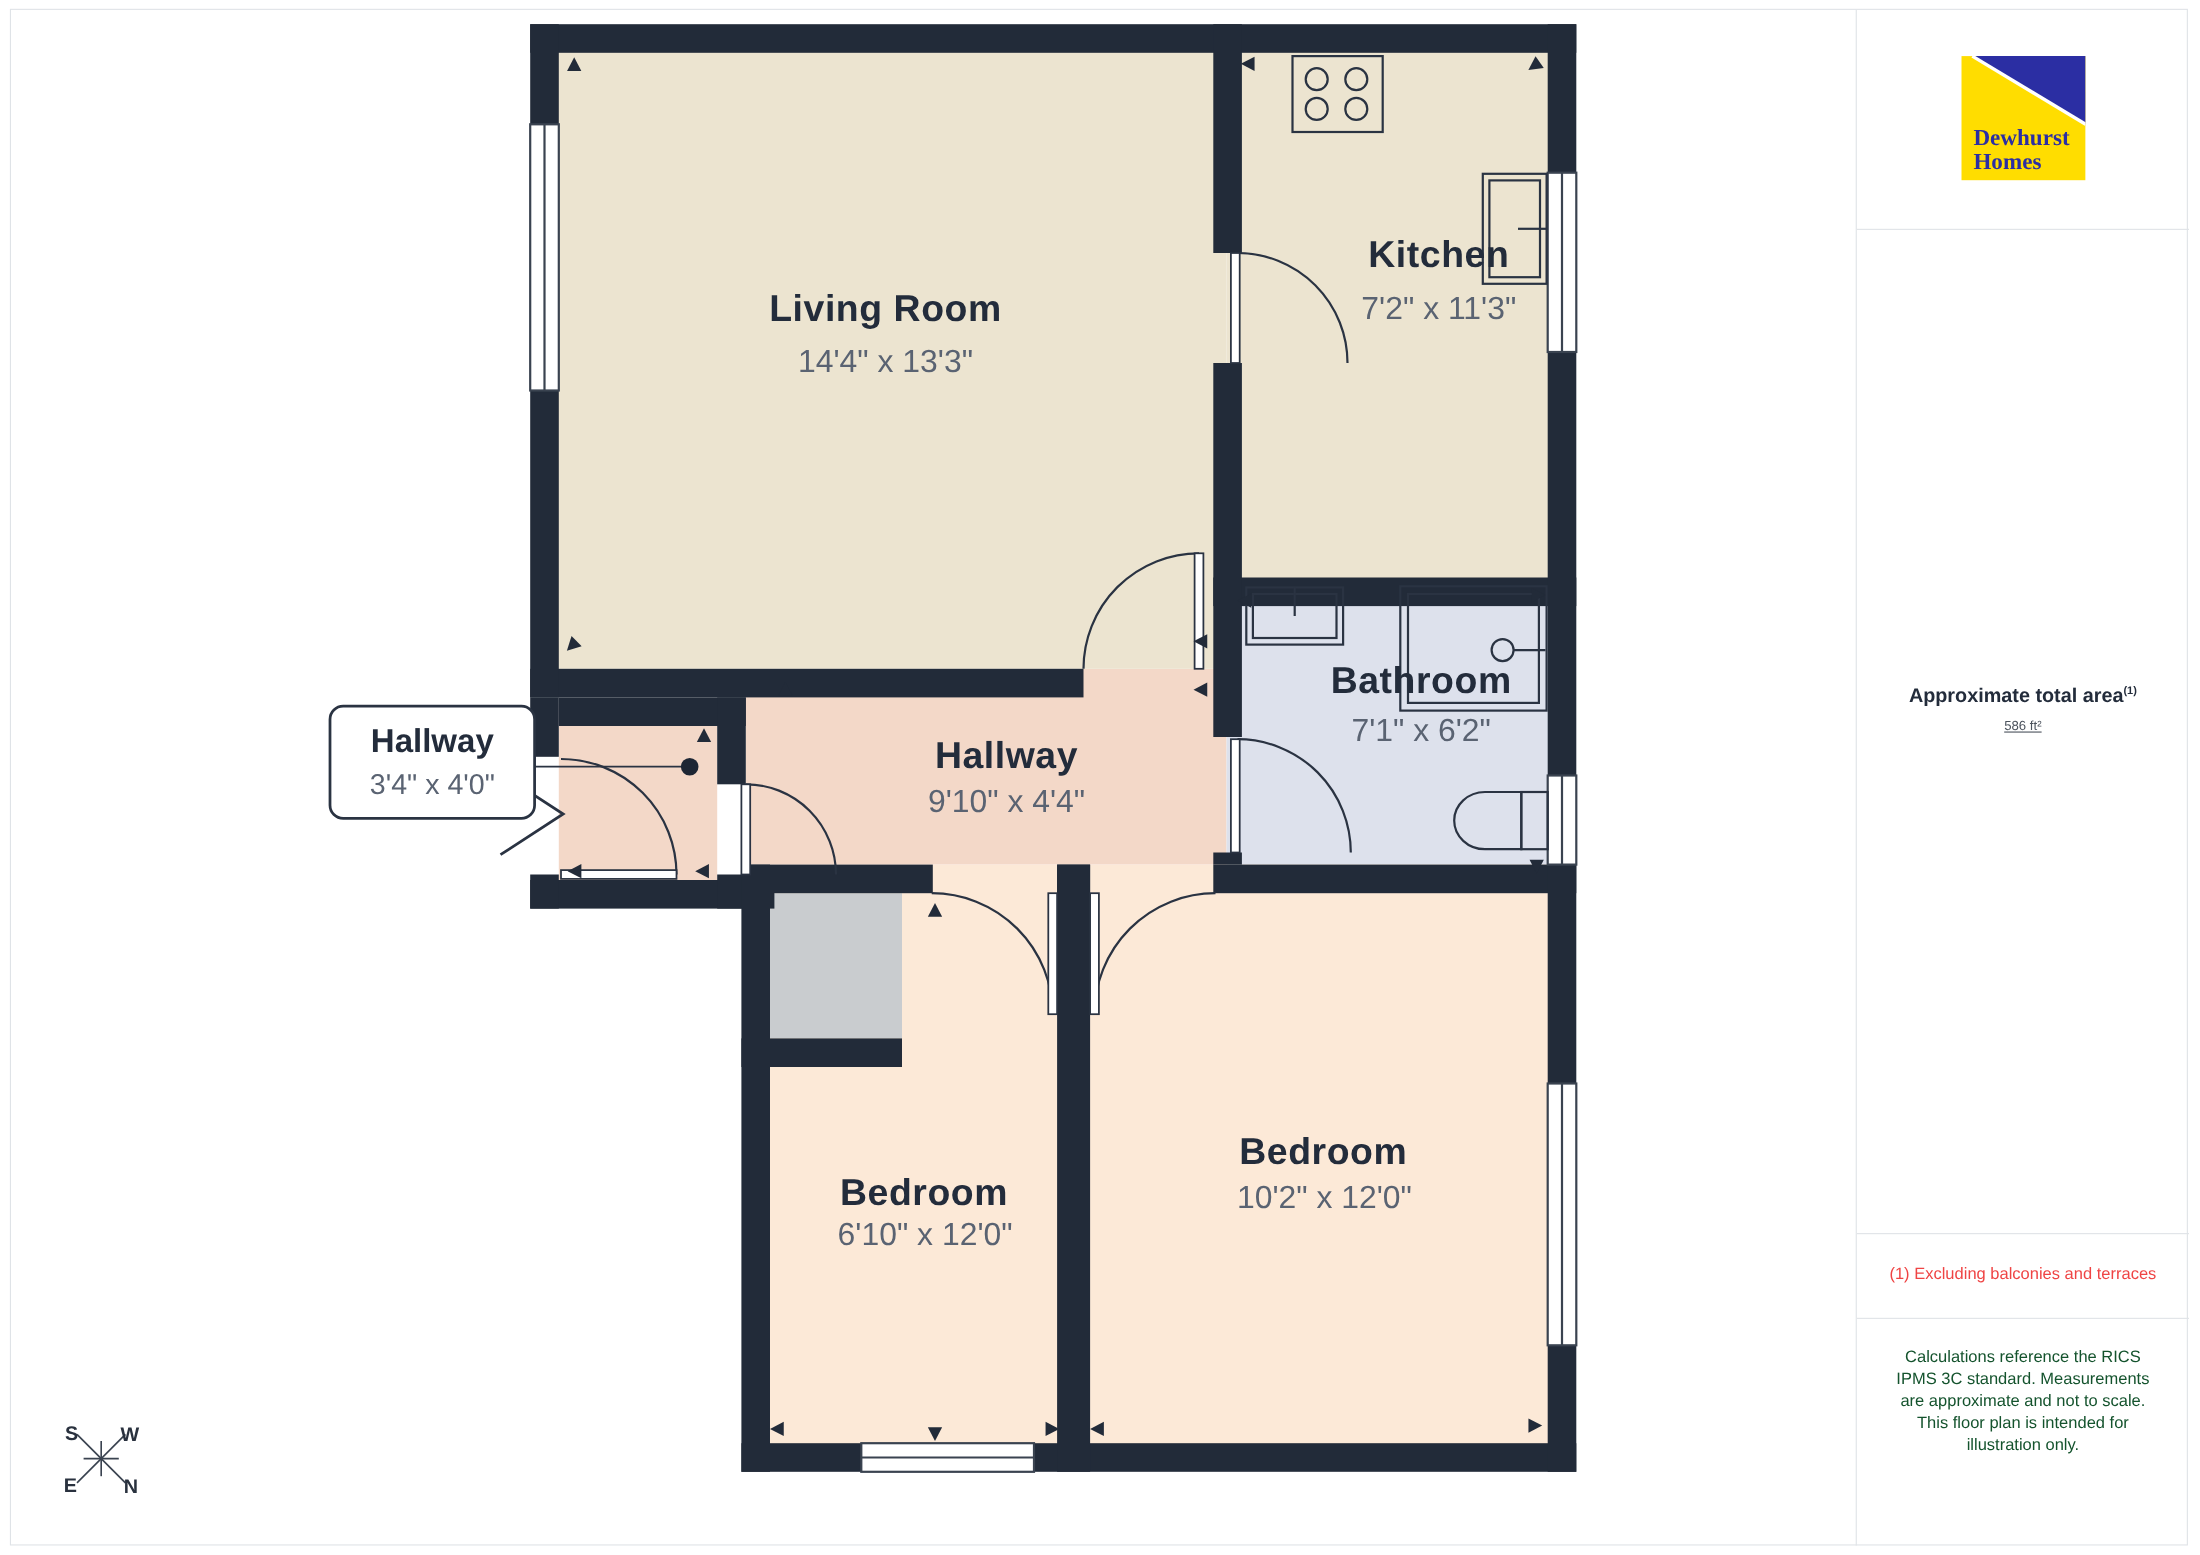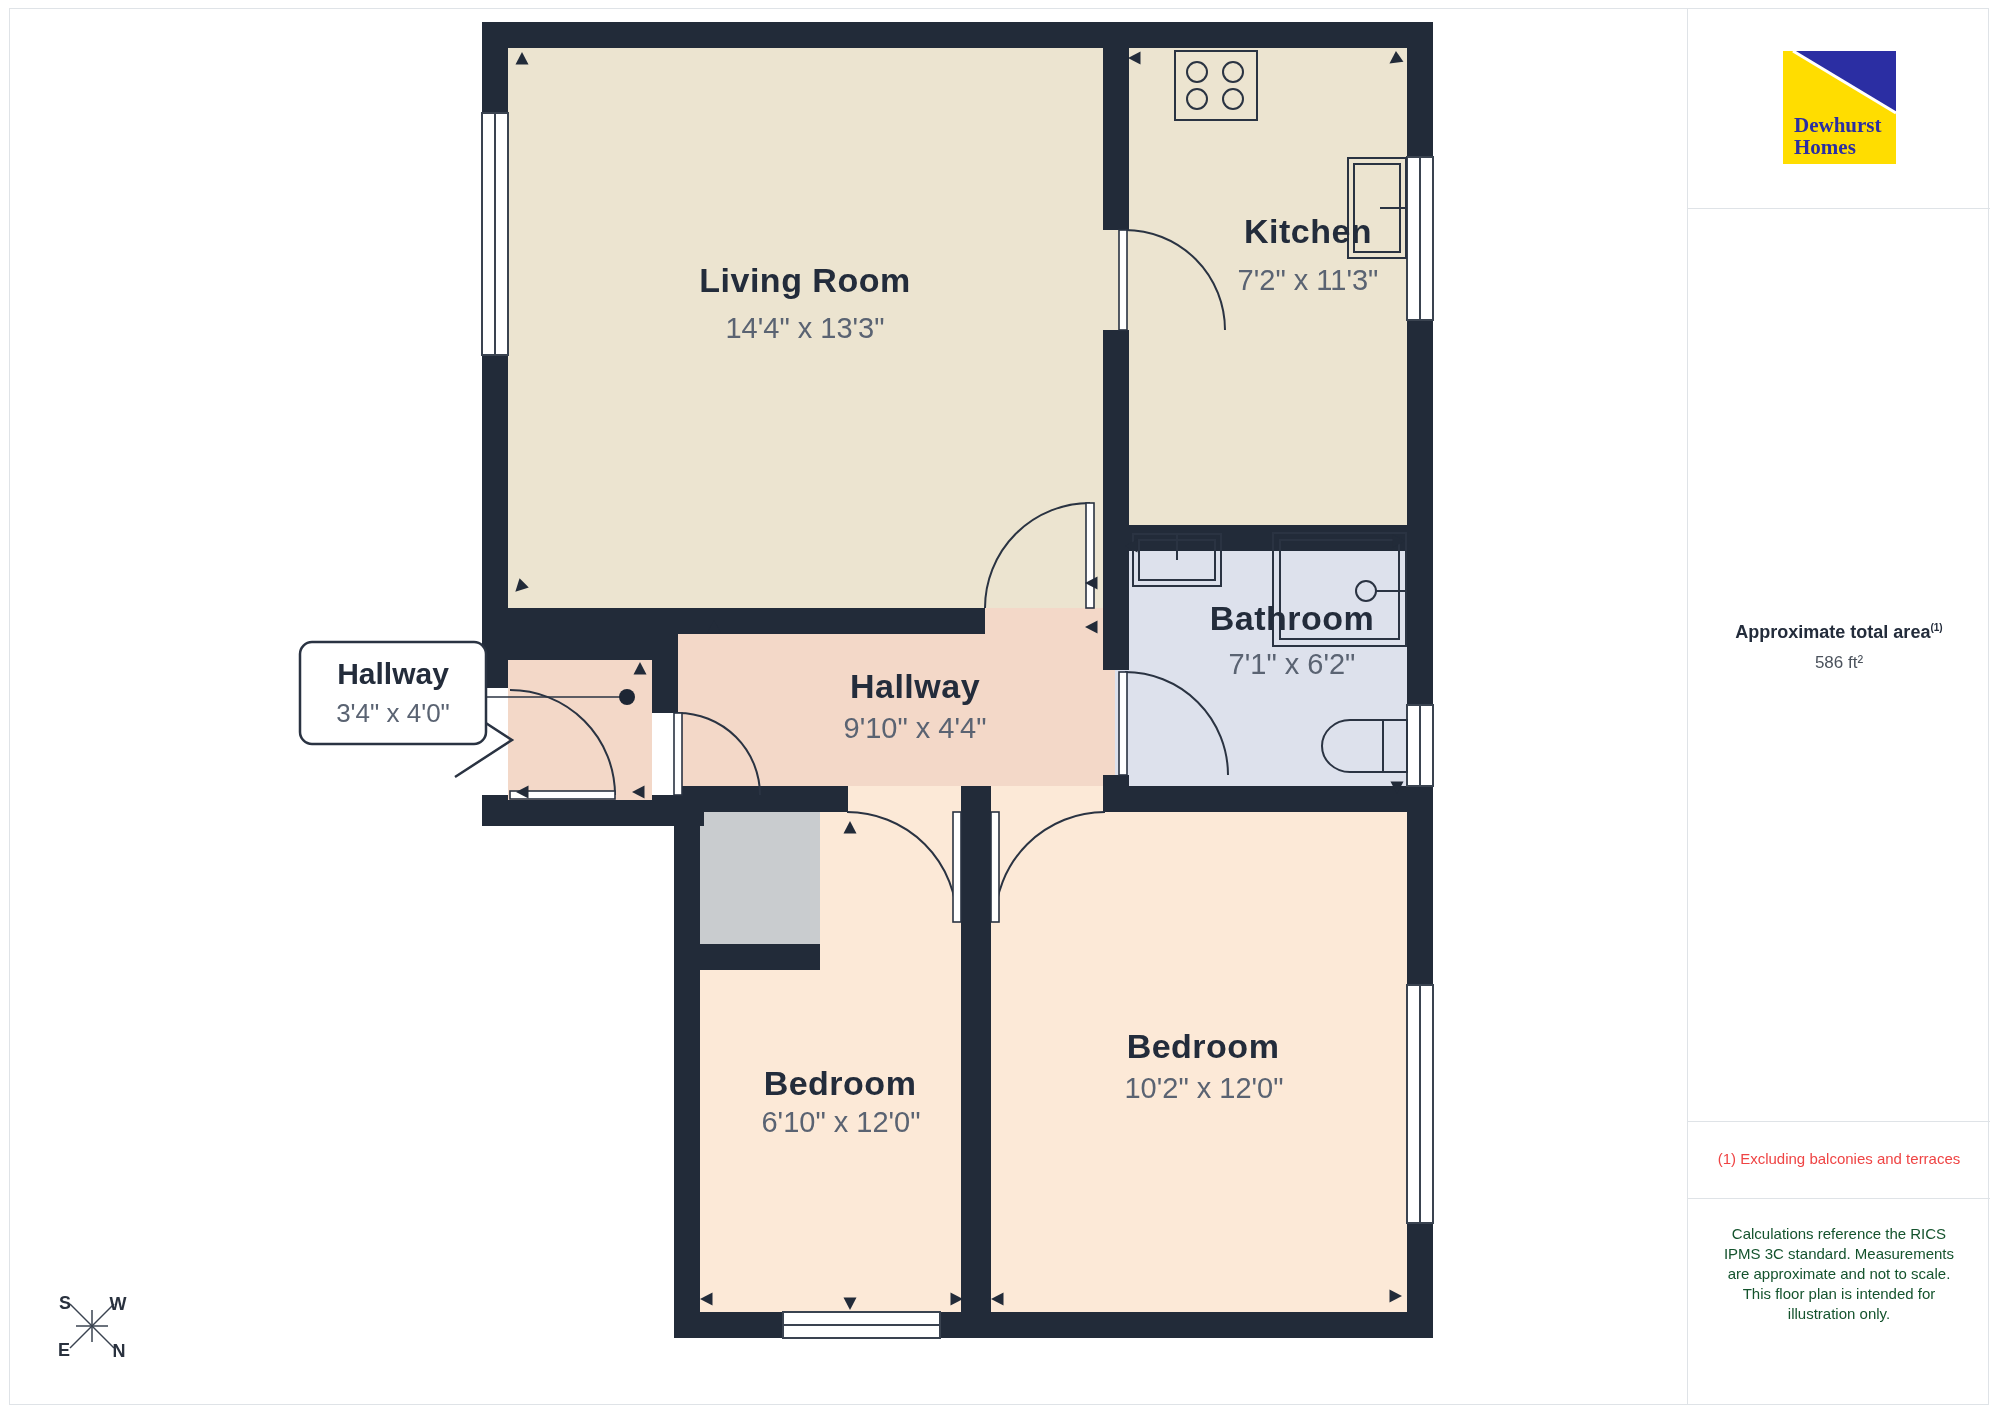--- a/index.html
+++ b/index.html
@@ -10,21 +10,21 @@
   .page-border{position:absolute;left:9px;top:8px;width:1980px;height:1397px;
     border:1px solid #dfe3e7;box-sizing:border-box;}
   .plan-svg{position:absolute;left:0;top:0;}
   
   .vdiv{position:absolute;left:1687px;top:9px;width:1px;height:1396px;background:#dfe3e7;}
   .hdiv{position:absolute;left:1688px;width:302px;height:1px;background:#dfe3e7;}
   .sb-block{position:absolute;left:1688px;width:302px;text-align:center;color:#2a313c;}
   .logo-wrap{position:absolute;left:1783px;top:51px;width:129px;height:113px;}
   .area-title{font-size:18px;font-weight:bold;color:#232c3b;}
   .area-title sup{font-size:10px;font-weight:bold;}
-  .area-value{font-size:17px;color:#4b525c;margin-top:10px;}
+  .area-value{font-size:12px;color:#4b525c;margin-top:10px;text-decoration:underline;}
   .footnote{font-size:15px;color:#ef4444;text-align:center;}
   .disclaimer{font-size:15px;line-height:20px;color:#14532d;padding:0 27px;box-sizing:border-box;}
   .credit{font-size:16px;color:#3c434c;letter-spacing:.5px;}
   .credit .b{font-weight:bold;color:#232c3b;}
   
   .room-name{font-family:"Liberation Sans",sans-serif;font-weight:bold;font-size:34px;fill:#232c3b;letter-spacing:.5px;}
   .room-dims{font-family:"Liberation Sans",sans-serif;font-size:29px;fill:#5a6372;}
   .callout-name{font-family:"Liberation Sans",sans-serif;font-weight:bold;font-size:30px;fill:#232c3b;}
   .callout-dims{font-family:"Liberation Sans",sans-serif;font-size:26px;fill:#5a6372;}
   .compass-letter{font-family:"Liberation Sans",sans-serif;font-weight:bold;font-size:18px;fill:#29313e;}

